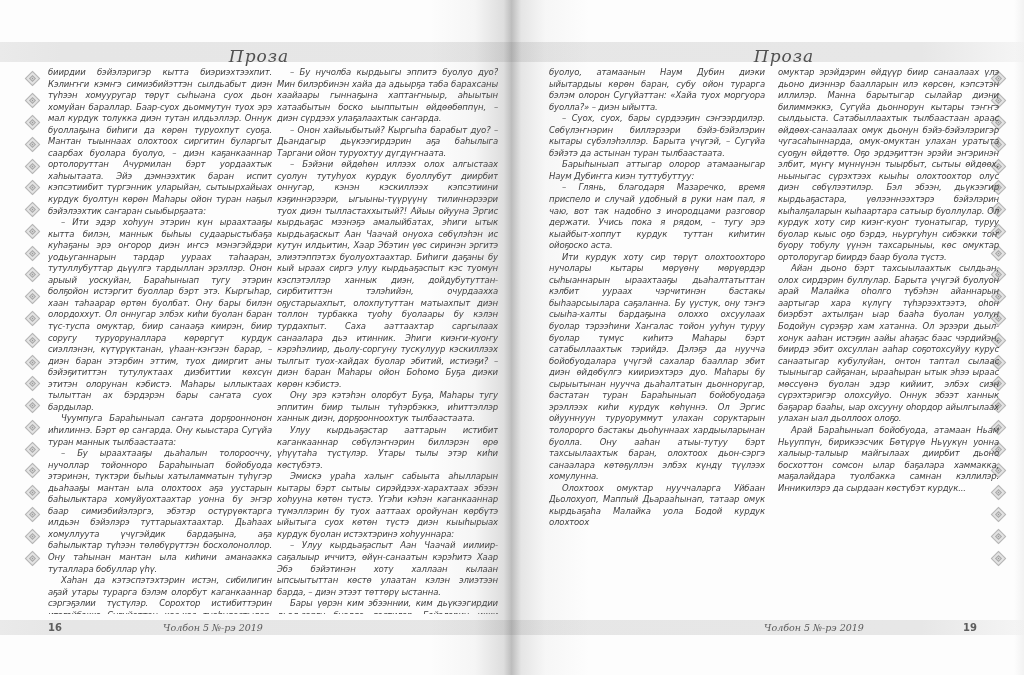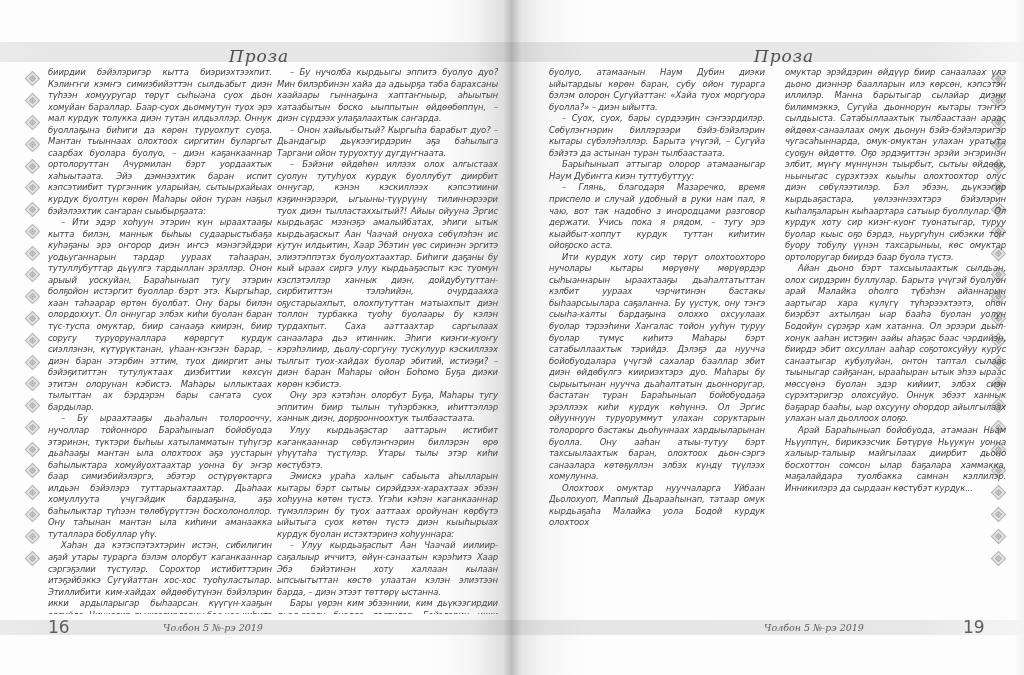--- a/index.html
+++ b/index.html
@@ -57,29 +57,30 @@
     line-height: 11.55px;
     letter-spacing: -0.15px;
     color: #3e3e3e;
   }
   .col p { margin: 0; font-style: italic; }
   .col p.ind { text-indent: 13px; }
 
   .page.left  .c1 { left: 48px;  width: 224px; }
   .page.left  .c2 { left: 277px; width: 221px; }
   .page.right .c1 { left: 37px;  width: 216px; }
-  .page.right .c2 { left: 273px; width: 221px; }
+  .page.right .c2 { left: 266px; width: 221px; }
 
   .pagenum {
     position: absolute;
     top: 620px;
     height: 15px;
     line-height: 15px;
-    font-size: 17px;
+    font-size: 10px;
     color: #5d5d5d;
+    font-weight: bold;
   }
   .page.left  .pagenum { left: 48px; }
   .page.right .pagenum { left: 451px; }
 
   .issue-line {
     position: absolute;
     top: 621px;
     height: 26px;
     line-height: 14px;
     transform: translateX(-50%);
@@ -188,20 +189,21 @@
         <span class="diamond"></span>
         <span class="diamond"></span>
         <span class="diamond"></span>
         <span class="diamond"></span>
         <span class="diamond"></span>
         <span class="diamond"></span>
       </div>
     <div class="col c1">
         <p>биирдии бэйэлэригэр кытта биэриэхтээхпит. Кэлиҥҥи кэмҥэ симиэбийэттэн сылдьабыт диэн түһээн хомууругар төрүт сыһыана суох дьон хомуйан бараллар. Баар-суох дьоммутун туох эрэ мал курдук толукка диэн тутан илдьэллэр. Оннук буоллаҕына биһиги да көрөн туруохпут суоҕа. Мантан тыыннаах олохтоох сиргитин буларгыт саарбах буолара буолуо, – диэн каҕанкааннар ортолоруттан Ачурмилан бэрт уордаахтык хаһыытаата. Эйэ дэмнээхтик баран испит кэпсэтиибит түргэнник уларыйан, сытыырхайыах курдук буолтун көрөн Маһары ойон туран наҕыл бэйэлээхтик саҥаран сыыбырҕаата:</p>
         <p class="ind">– Ити эдэр хоһуун этэрин күн ыраахтааҕы кытта билэн, маннык быһыы судаарыстыбаҕа куһаҕаны эрэ оҥорор диэн иҥсэ мэнэгэйдэри уодьуганнарын тардар уураах таһааран, тутуллубуттар дьүүлгэ тардыллан эрэллэр. Онон арыый уоскуйан, Бараһыныап тугу этэрин болҕойон истэргит буоллар бэрт этэ. Кыргыһар, хаан таһаарар өртөн буолбат. Ону бары билэн олордоххут. Ол оннугар элбэх киһи буолан баран түс-туспа омуктар, биир санааҕа киирэн, биир соругу туруоруналлара көрөргүт курдук сиэллэнэн, күтүрүктанан, үһаан-кэҥээн барар, – диэн баран этэрбин эттим, туох дииргит аны бэйэҕититтэн тутулуктаах диэбиттии көхсүн этитэн олорунан кэбистэ. Маһары ыллыктаах тылыттан ах бэрдэрэн бары саҥата суох бардылар.</p>
+        <p class="ind">Чуумпуга Бараһыныап саҥата дорҕооннонон иһилиннэ. Бэрт өр саҥарда. Ону кыыстара Сугүйа туран маннык тылбаастаата:</p>
         <p class="ind">– Бу ыраахтааҕы дьаһалын толорооччу, нучоллар тойонноро Бараһыныап бойобуода этэринэн, түктэри быһыы хатыламматын түһүгэр дьаһааҕы мантан ыла олохтоох аҕа уустарын баһылыктара хомуйуохтаахтар уонна бу эҥэр баар симиэбийэлэргэ, эбэтэр остүрүөктарга илдьэн бэйэлэрэ туттарыахтаахтар. Дьаһаах хомуллуута үчүгэйдик бардаҕына, аҕа баһылыктар түһээн төлөбүрүттэн босхолоноллор. Ону таһынан мантан ыла киһини аманаакка туталлара бобуллар үһү.</p>
         <p class="ind">Хаһан да кэтэспэтэхтэрин истэн, сибилигин аҕай утары турарга бэлэм олорбут каганкааннар сэргэҕэлии түстүлэр. Сорохтор истибиттэрин итэҕэйбэккэ Сугүйаттан хос-хос туоһуластылар. Этиллибити ким-хайдах өйдөөбүтүнэн бэйэлэрин икки ардыларыгар быһаарсан күүгүн-хааҕын оргуйда. Чинкагир дьүкээгирдэрин бас-көс киһитэ Тыргэльдин аргыый сүгүллэн туран:</p>
       </div>
     <div class="col c2">
         <p class="ind">– Бу нучолба кырдьыгы эппитэ буолуо дуо? Мин билэрбинэн хайа да адьырҕа таба барахсаны хаайаары гыннаҕына хаптаҥныыр, аһыытын хатаабытын боско ыыппытын өйдөөбөппүн, – диэн сүрдээх улаҕалаахтык саҥарда.</p>
         <p class="ind">– Онон хайыыбытый? Кыргыһа барабыт дуо? – Дьандагыр дьүкээгирдэрин аҕа баһылыга Таргани ойон туруохтуу дүгдүҥнаата.</p>
         <p class="ind">– Бэйэни өйдөһөн иллээх олох алгыстаах суолун тутуһуох курдук буоллубут диирбит оннугар, кэнэн кэскиллээх кэпсэтиини кэҕиннэрээри, ыгыыны-түүрүүнү тилиннэрээри туох диэн тылластаххытый?! Айыы ойууна Эргис кырдьаҕас мээнэҕэ амалыйбатах, эһиги ытык кырдьаҕаскыт Аан Чаачай онуоха сөбүлэһэн ис кутун илдьитин, Хаар Эбэтин үөс сиринэн эргитэ элиэтэппэтэх буолуохтаахтар. Биһиги даҕаны бу кый ыраах сиргэ улуу кырдьаҕаспыт кэс туомун кэспэтэллэр ханнык диэн, дойдубутуттан-сирбититтэн тэлэһийэн, очурдаахха оҕустарыахпыт, олохпутуттан матыахпыт диэн толлон турбакка туоһу буолаары бу кэлэн турдахпыт. Саха ааттаахтар саргылаах санаалара дьэ итинник. Эһиги киэҥи-куоҥу кэрэһэлиир, дьолу-соргуну тускулуур кэскиллээх тылгыт туох-хайдах буолар эбитий, истиэҕи? – диэн баран Маһары ойон Боһомо Буҕа диэки көрөн кэбистэ.</p>
         <p class="ind">Ону эрэ кэтэһэн олорбут Буҕа, Маһары тугу эппитин биир тылын түһэрбэккэ, иһиттэллэр ханнык диэн, дорҕоонноохтук тылбаастаата.</p>
         <p class="ind">Улуу кырдьаҕастар ааттарын истибит каганкааннар сөбүлэҥнэрин биллэрэн өрө үһүүтаһа түстүлэр. Утары тылы этэр киһи көстүбэтэ.</p>
         <p class="ind">Эмискэ ураһа халыҥ сабыыта аһылларын кытары бэрт сытыы сирэйдээх-харахтаах эбээн хоһууна көтөн түстэ. Үгэһи кэһэн каганкааннар түмэллэрин бу туох ааттаах оройунан көрбүтэ ыйытыга суох көтөн түстэ диэн кыыһырыах курдук буолан истэхтэринэ хоһууннара:</p>

